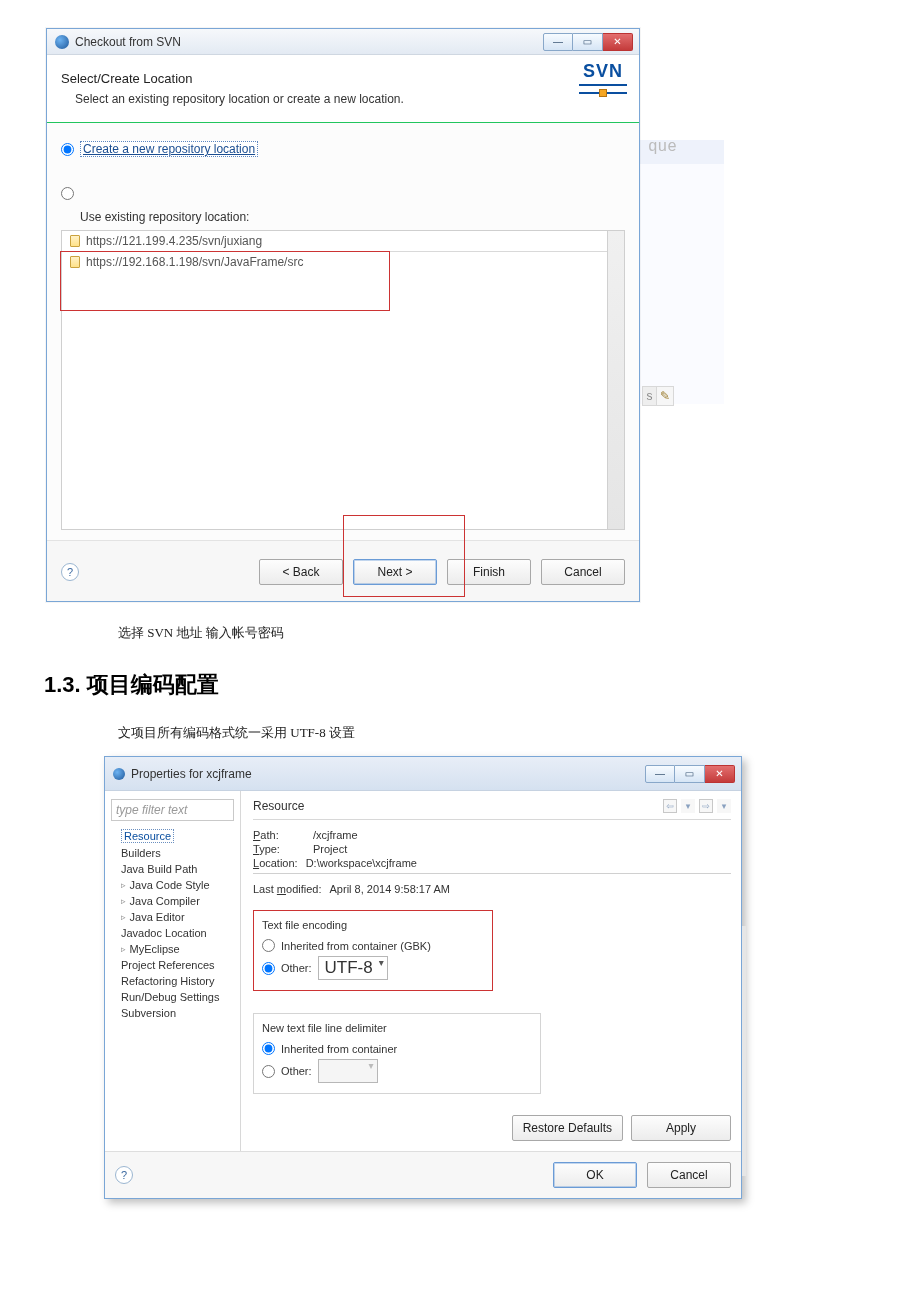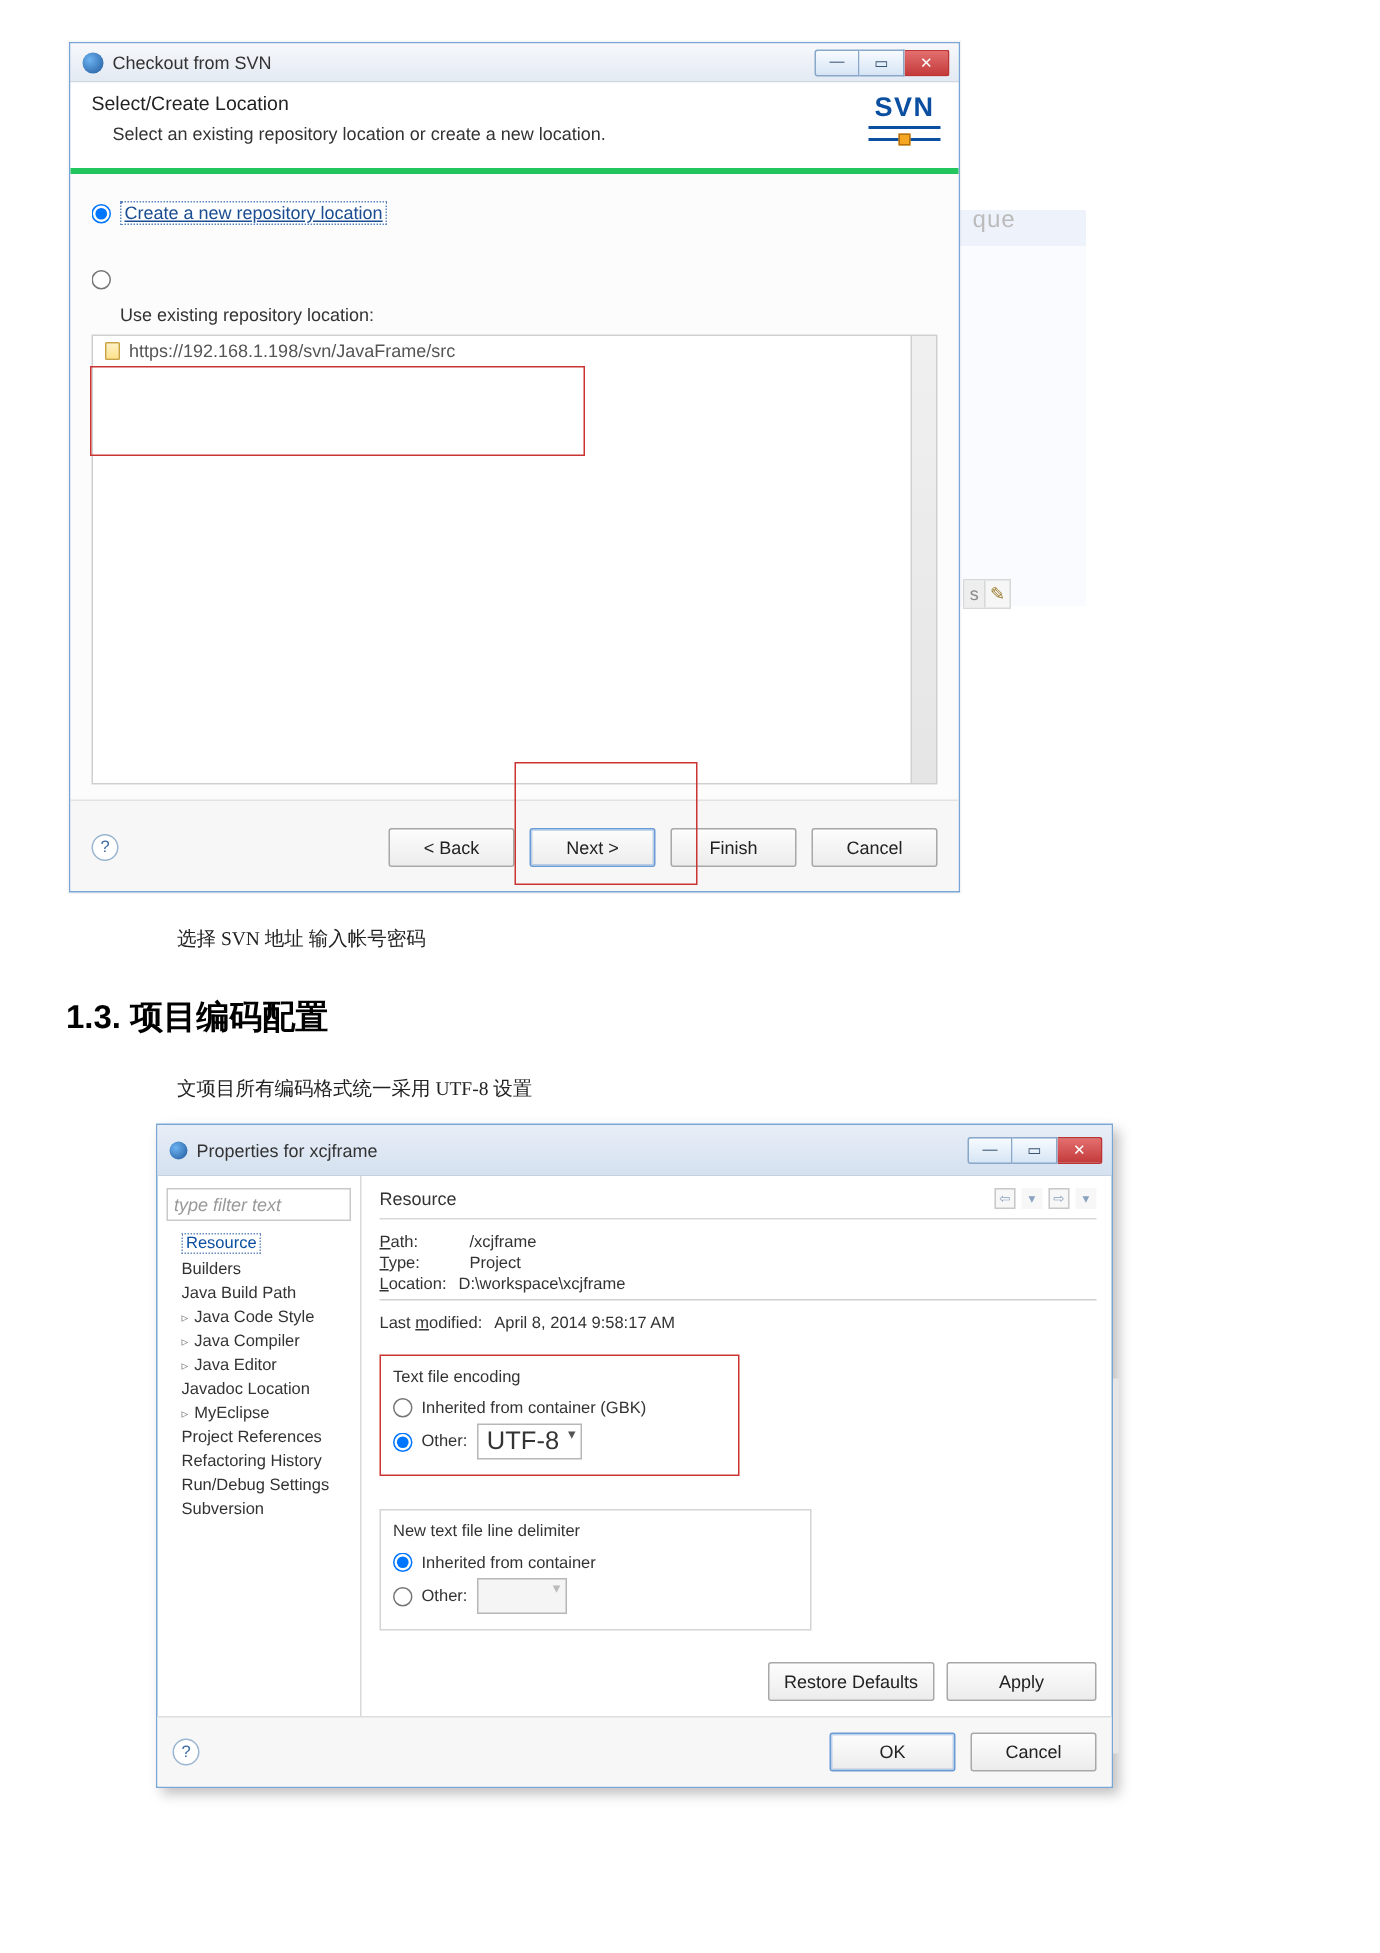--- a/index.html
+++ b/index.html
@@ -38,23 +38,23 @@
   .win-btns { display:flex; gap:0; }
   .win-btn {
     width:30px; height:18px; border:1px solid #88a7c9; border-left:none;
     background: linear-gradient(#f7fbff,#d6e5f5);
     display:flex; align-items:center; justify-content:center;
     font-size:10px; color:#3a5573;
   }
   .win-btn:first-child { border-left:1px solid #88a7c9; border-radius:2px 0 0 2px;}
   .win-btn.close { background: linear-gradient(#e36f6f,#c43b3b); color:#fff; border-color:#b33; border-radius:0 2px 2px 0;}
   .svn-header {
-    padding: 6px 14px 16px 14px;
+    padding: 16px 14px 16px 14px;
     position: relative;
-    border-bottom: 4px solid #22c55e;
+    border-bottom: 1px solid #22c55e;
     background:#fff;
   }
   .svn-header .hdr-title { font-size:13px; color:#222; margin-bottom:6px; }
   .svn-header .hdr-sub { font-size:12px; color:#333; padding-left:14px; }
   .svn-logo {
     position:absolute; right:12px; top:6px; text-align:center; font-weight:bold;
   }
   .svn-logo .txt { color:#0a4fa0; font-size:18px; letter-spacing:1px; border-bottom:2px solid #0a4fa0; padding-bottom:2px;}
   .svn-logo .bar { width:48px; height:6px; margin-top:4px; position:relative;}
   .svn-logo .bar::before{content:"";position:absolute;left:0;right:0;top:2px;border-top:2px solid #0a4fa0;}
@@ -224,20 +224,24 @@
         <label class="radio-row selected">
           <input type="radio" checked="" style="">
           <span class="lbl">Create a new repository location</span>
         </label>
         <label class="radio-row plain">
           <input type="radio" style="">
           <span class="lbl">Use existing repository location:</span>
         </label>
 
         <div class="repo-list">
+          <div class="repo-item first">
+            <span class="repo-icon"></span>
+            <span>https://121.199.4.235/svn/juxiang</span>
+          </div>
           <div class="repo-item">
             <span class="repo-icon"></span>
             <span>https://192.168.1.198/svn/JavaFrame/src</span>
           </div>
 
           <div class="red-box1" style="left:-2px; top:20px; width:330px; height:60px;"></div>
         </div>
       </div>
 
       <div class="svn-buttons" style="position:relative;">

